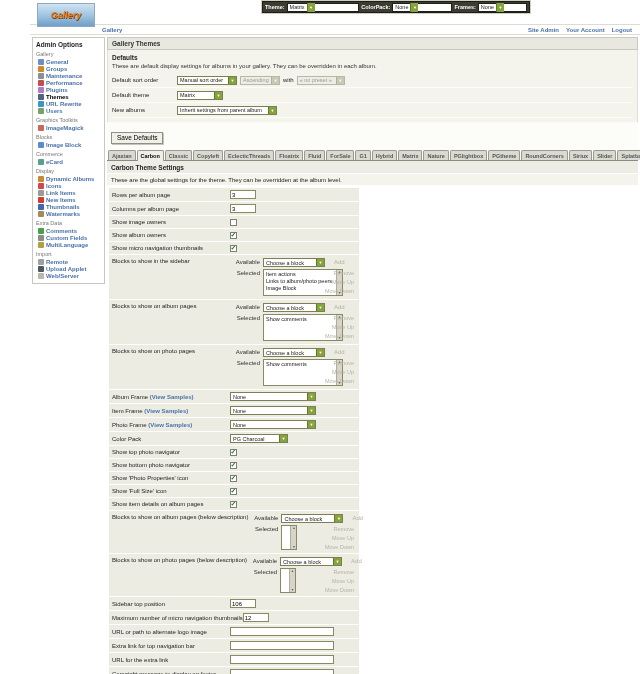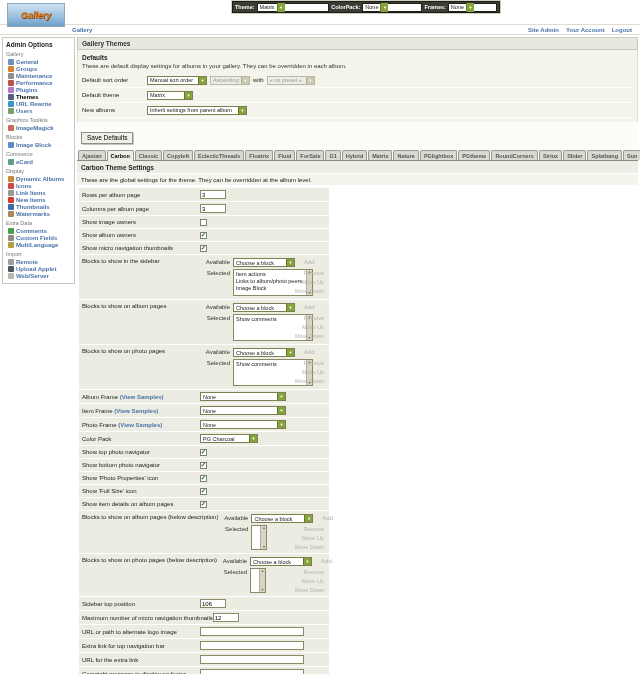--- a/index.html
+++ b/index.html
@@ -1,18 +1,18 @@
 <!DOCTYPE html>
 <html><head>
 <meta charset="utf-8">
 <style>
   * { margin:0; padding:0; box-sizing:border-box; }
   html,body { width:640px; height:674px; overflow:hidden; background:#fff;
     font-family:"Liberation Sans", sans-serif; color:#222; }
-  .page { width:640px; height:674px; position:relative; background:#fff; }
+  .page { width:640px; height:674px; position:relative; background:#fff;padding-left:30px; }
 
   
   .topbar { height:24px; position:relative; background:#fff; }
   .logo { position:absolute; left:7px; top:3px; width:58px; height:24px; z-index:3;
     background:linear-gradient(#cfe3f2 0%, #9cc3e0 55%, #6f9ec7 100%);
     border:1px solid #8fa8bd; display:flex; align-items:center; justify-content:center; }
   .logo span { font-size:9px; font-weight:bold; font-style:italic; color:#e87a1e;
     text-shadow:0.5px 0.5px 0 #7a3c00; }
   .themebar { position:absolute; left:232px; top:1px; width:268px; height:12px;
     background:#3c3c32; border:1px solid #1e1e18; outline:1px solid #cfcfc2;

